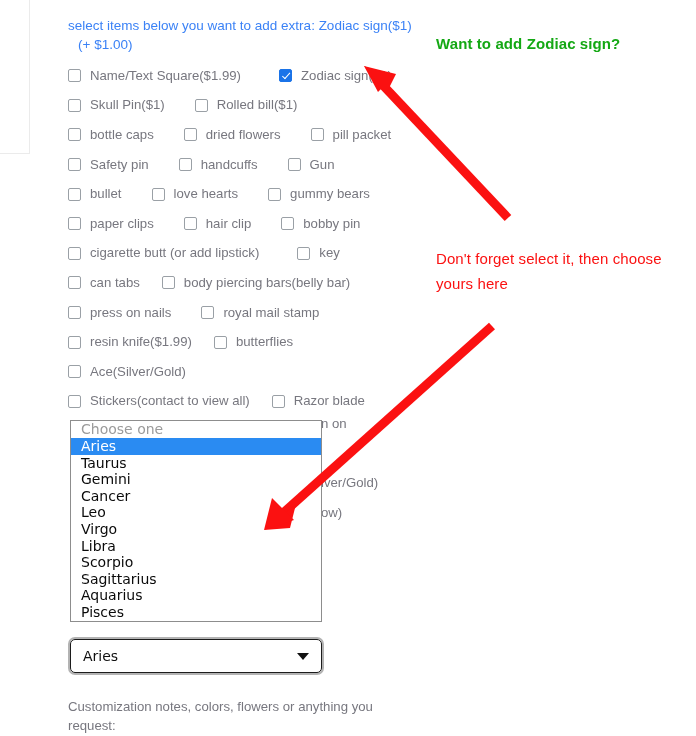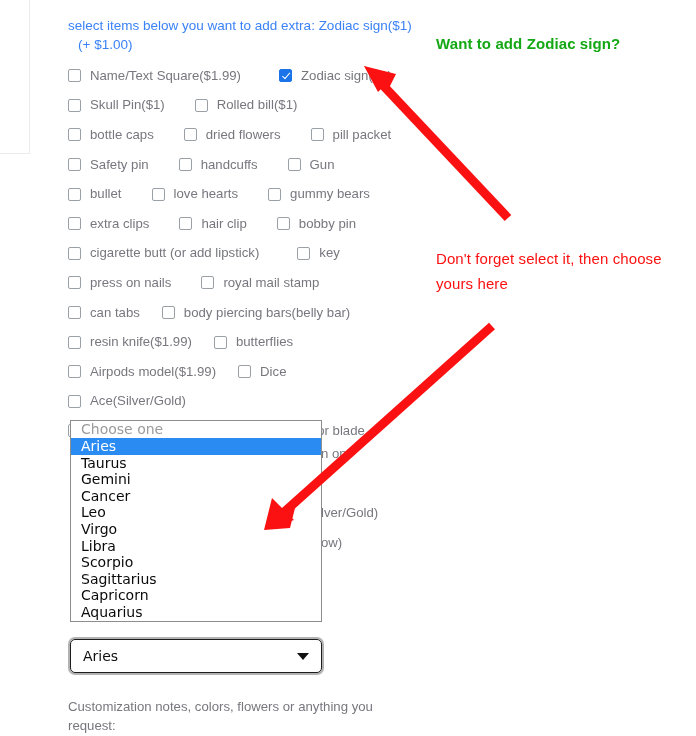--- a/index.html
+++ b/index.html
@@ -302,21 +302,21 @@
       </label>
       <label class="opt">
         <span class="cb"></span>
         <span class="opt-label">gummy bears</span>
       </label>
     </div>
 
     <div class="opt-row gapB">
       <label class="opt">
         <span class="cb"></span>
-        <span class="opt-label">extra clips</span>
+        <span class="opt-label">paper clips</span>
       </label>
       <label class="opt">
         <span class="cb"></span>
         <span class="opt-label">hair clip</span>
       </label>
       <label class="opt">
         <span class="cb"></span>
         <span class="opt-label">bobby pin</span>
       </label>
     </div>
@@ -325,63 +325,53 @@
       <label class="opt">
         <span class="cb"></span>
         <span class="opt-label">cigarette butt (or add lipstick)</span>
       </label>
       <label class="opt">
         <span class="cb"></span>
         <span class="opt-label">key</span>
       </label>
     </div>
 
+    <div class="opt-row gapA">
+      <label class="opt">
+        <span class="cb"></span>
+        <span class="opt-label">can tabs</span>
+      </label>
+      <label class="opt">
+        <span class="cb"></span>
+        <span class="opt-label">body piercing bars(belly bar)</span>
+      </label>
+    </div>
+
     <div class="opt-row gapB">
       <label class="opt">
         <span class="cb"></span>
         <span class="opt-label">press on nails</span>
       </label>
       <label class="opt">
         <span class="cb"></span>
         <span class="opt-label">royal mail stamp</span>
       </label>
     </div>
 
     <div class="opt-row gapA">
       <label class="opt">
         <span class="cb"></span>
-        <span class="opt-label">can tabs</span>
-      </label>
-      <label class="opt">
-        <span class="cb"></span>
-        <span class="opt-label">body piercing bars(belly bar)</span>
-      </label>
-    </div>
-
-    <div class="opt-row gapA">
-      <label class="opt">
-        <span class="cb"></span>
         <span class="opt-label">resin knife($1.99)</span>
       </label>
       <label class="opt">
         <span class="cb"></span>
         <span class="opt-label">butterflies</span>
       </label>
     </div>
 
-    <div class="opt-row gapA">
-      <label class="opt">
-        <span class="cb"></span>
-        <span class="opt-label">Airpods model($1.99)</span>
-      </label>
-      <label class="opt">
-        <span class="cb"></span>
-        <span class="opt-label">Dice</span>
-      </label>
-    </div>
 
     <div class="opt-row">
       <label class="opt">
         <span class="cb"></span>
         <span class="opt-label">Ace(Silver/Gold)</span>
       </label>
     </div>
 
     <div class="opt-row gapA">
       <label class="opt">
@@ -412,22 +402,22 @@
   <div class="dd-item placeholder">Choose one</div>
   <div class="dd-item selected">Aries</div>
   <div class="dd-item">Taurus</div>
   <div class="dd-item">Gemini</div>
   <div class="dd-item">Cancer</div>
   <div class="dd-item">Leo</div>
   <div class="dd-item">Virgo</div>
   <div class="dd-item">Libra</div>
   <div class="dd-item">Scorpio</div>
   <div class="dd-item">Sagittarius</div>
-  <div class="dd-item">Capricorn</div>
   <div class="dd-item">Aquarius</div>
+  <div class="dd-item">Pisces</div>
 </div>
 
 <div class="select-wrap">
   <div class="select-ring"></div>
   <div class="select-box">
     <span class="select-value">Aries</span>
     <span class="select-caret"></span>
   </div>
 </div>
 

